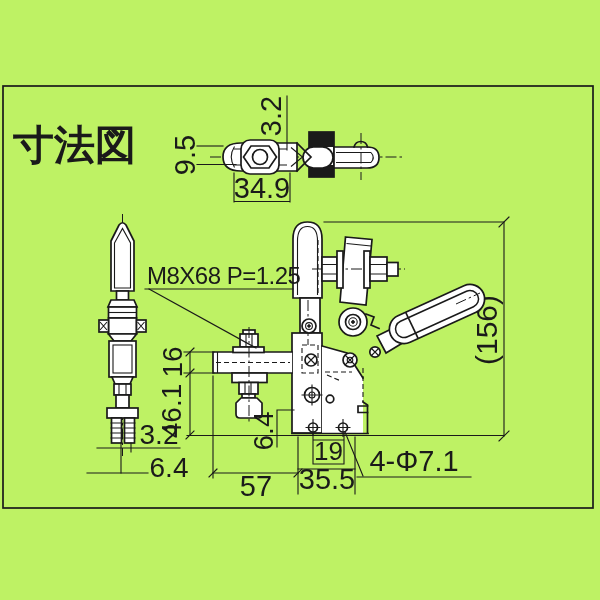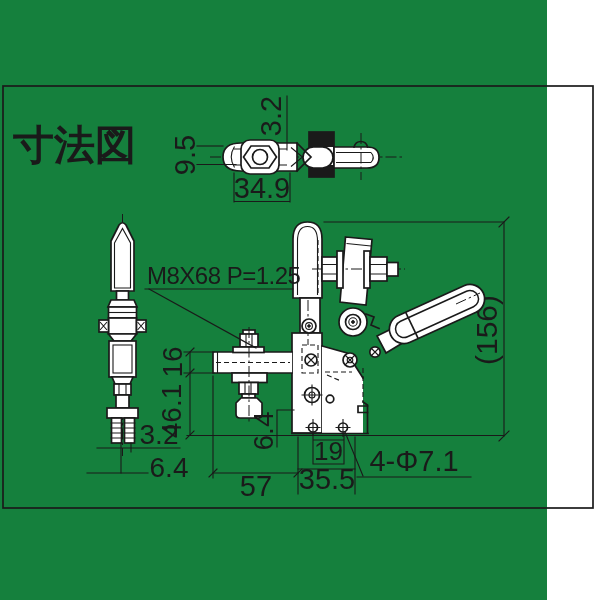--- a/index.html
+++ b/index.html
@@ -1,16 +1,16 @@
 <!DOCTYPE html>
 <html><head>
 <meta charset="utf-8">
 <style>
   html,body{margin:0;padding:0;background:#ffffff;width:600px;height:600px;overflow:hidden}
-  #stage{width:547px;height:600px;position:relative;background:#15803d}
+  #stage{width:600px;height:600px;position:relative;background:#bef264}
   svg{display:block}
   .s  {stroke:#1a1a1a;fill:none;stroke-width:1.7;stroke-linecap:square;stroke-linejoin:miter}
   .sf {stroke:#1a1a1a;fill:#ffffff;stroke-width:1.7;stroke-linejoin:miter}
   .in {stroke:#1a1a1a;fill:none;stroke-width:1.1}
   .dim{stroke:#1a1a1a;fill:none;stroke-width:1.1;stroke-linecap:square}
   .hid{stroke:#1a1a1a;fill:none;stroke-width:1.1;stroke-dasharray:5 3}
   .cl {stroke:#1a1a1a;fill:none;stroke-width:1;stroke-dasharray:11 3 2.5 3}
   .dark{fill:#1a1a1a;stroke:#1a1a1a;stroke-width:1}
   text{fill:#1a1a1a;font-family:"Liberation Sans","DejaVu Sans",sans-serif}
   .t30{font-size:30px}

